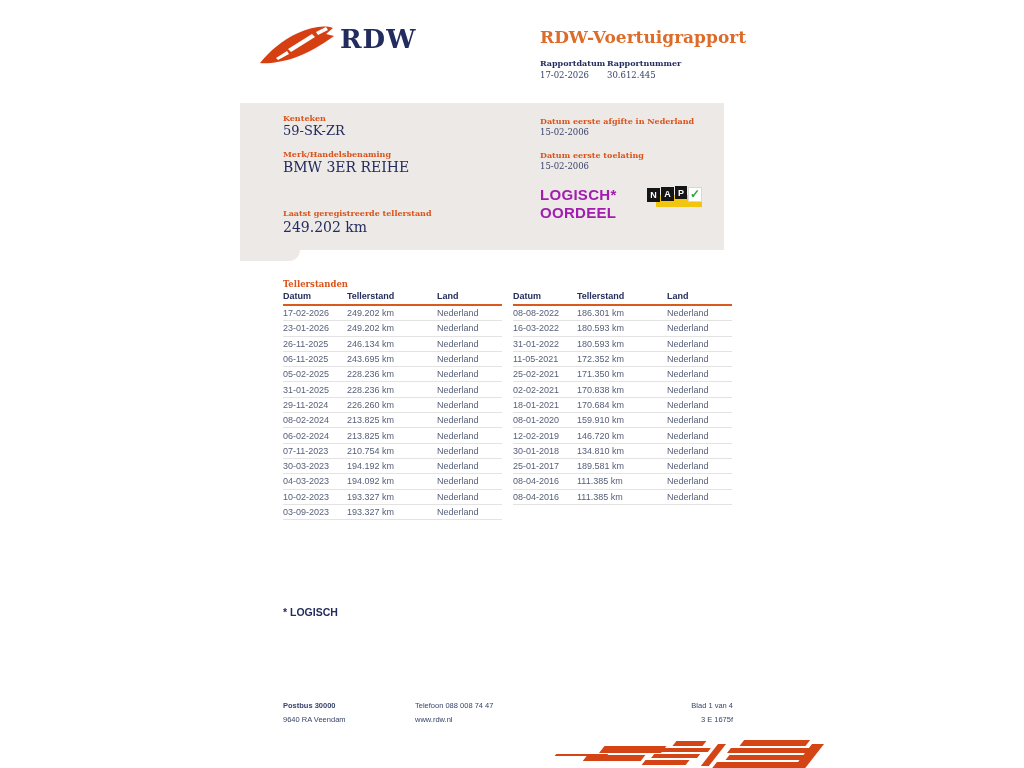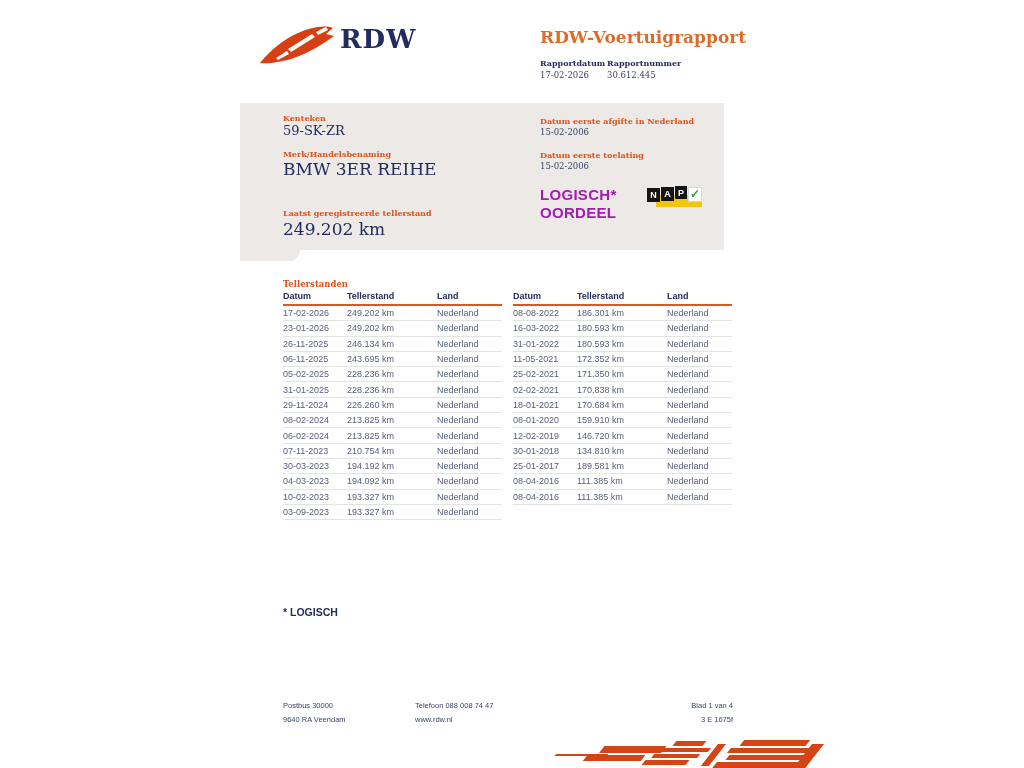--- a/index.html
+++ b/index.html
@@ -10,21 +10,21 @@
   
   .rdw-word{font-family:"DejaVu Serif",serif;font-weight:600;font-size:26px;color:#232c5e;letter-spacing:1px;}
   .doc-title{font-family:"DejaVu Serif",serif;font-weight:700;font-size:17px;color:#dd6c2b;}
   .meta-label{font-family:"DejaVu Serif",serif;font-weight:700;font-size:8px;color:#232c5e;}
   .meta-value{font-family:"DejaVu Serif",serif;font-size:8.5px;color:#39446b;}
 
   
   .panel{left:240px;top:103px;width:484px;height:147px;background:#ece9e7;}
   .panel-tab{left:240px;top:250px;width:60px;height:11px;background:#ece9e7;border-radius:0 0 12px 0;}
   .o-label{font-family:"DejaVu Serif",serif;font-weight:700;font-size:8px;color:#d9531b;}
-  .big-value{font-family:"DejaVu Serif",serif;font-size:17px;color:#232c5e;}
+  .big-value{font-family:"DejaVu Serif",serif;font-size:14px;color:#232c5e;}
   .sm-value{font-family:"DejaVu Serif",serif;font-size:8.5px;color:#39446b;}
   .oordeel{font-size:15px;font-weight:700;color:#a21caf;line-height:18px;letter-spacing:.3px;}
 
   
   .nap{width:56px;height:25px;}
   .nap-yellow{position:absolute;left:9px;top:10px;width:46px;height:12px;background:#f2c511;}
   .nap-tile{position:absolute;width:13px;height:14px;background:#151515;color:#fff;font-weight:700;
             font-size:9px;text-align:center;line-height:14px;}
   .nap-check{position:absolute;left:41px;top:2px;width:14px;height:15px;background:#fff;color:#2fa33c;
              font-size:12px;font-weight:700;text-align:center;line-height:15px;box-shadow:0 0 0 1px #d8d8d8 inset;}
@@ -255,21 +255,21 @@
         <tr>
           <td>08-04-2016</td>
           <td>111.385 km</td>
           <td class="r">Nederland</td>
         </tr>
       </tbody>
   </table>
 
   <div class="abs fn-title" style="left:283px;top:606px;">* LOGISCH</div>
 
-  <div class="abs foot" style="left:283px;top:701px;">Postbus 30000</div>
+  <div class="abs foot" style="left:283px;top:701px;font-weight:bold;">Postbus 30000</div>
   <div class="abs foot" style="left:283px;top:715px;">9640 RA Veendam</div>
   <div class="abs foot" style="left:415px;top:701px;">Telefoon 088 008 74 47</div>
   <div class="abs foot" style="left:415px;top:715px;">www.rdw.nl</div>
   <div class="abs foot" style="left:583px;top:701px;width:150px;text-align:right;">Blad 1 van 4</div>
   <div class="abs foot" style="left:583px;top:715px;width:150px;text-align:right;">3 E 1675f</div>
 
   <div class="abs wing">
     <div class="wing-in">
       <div class="bar" style="left:14px;top:16px;width:52px;height:2px;"></div>
       <div class="bar" style="left:56px;top:8px;width:62px;height:7px;"></div>

